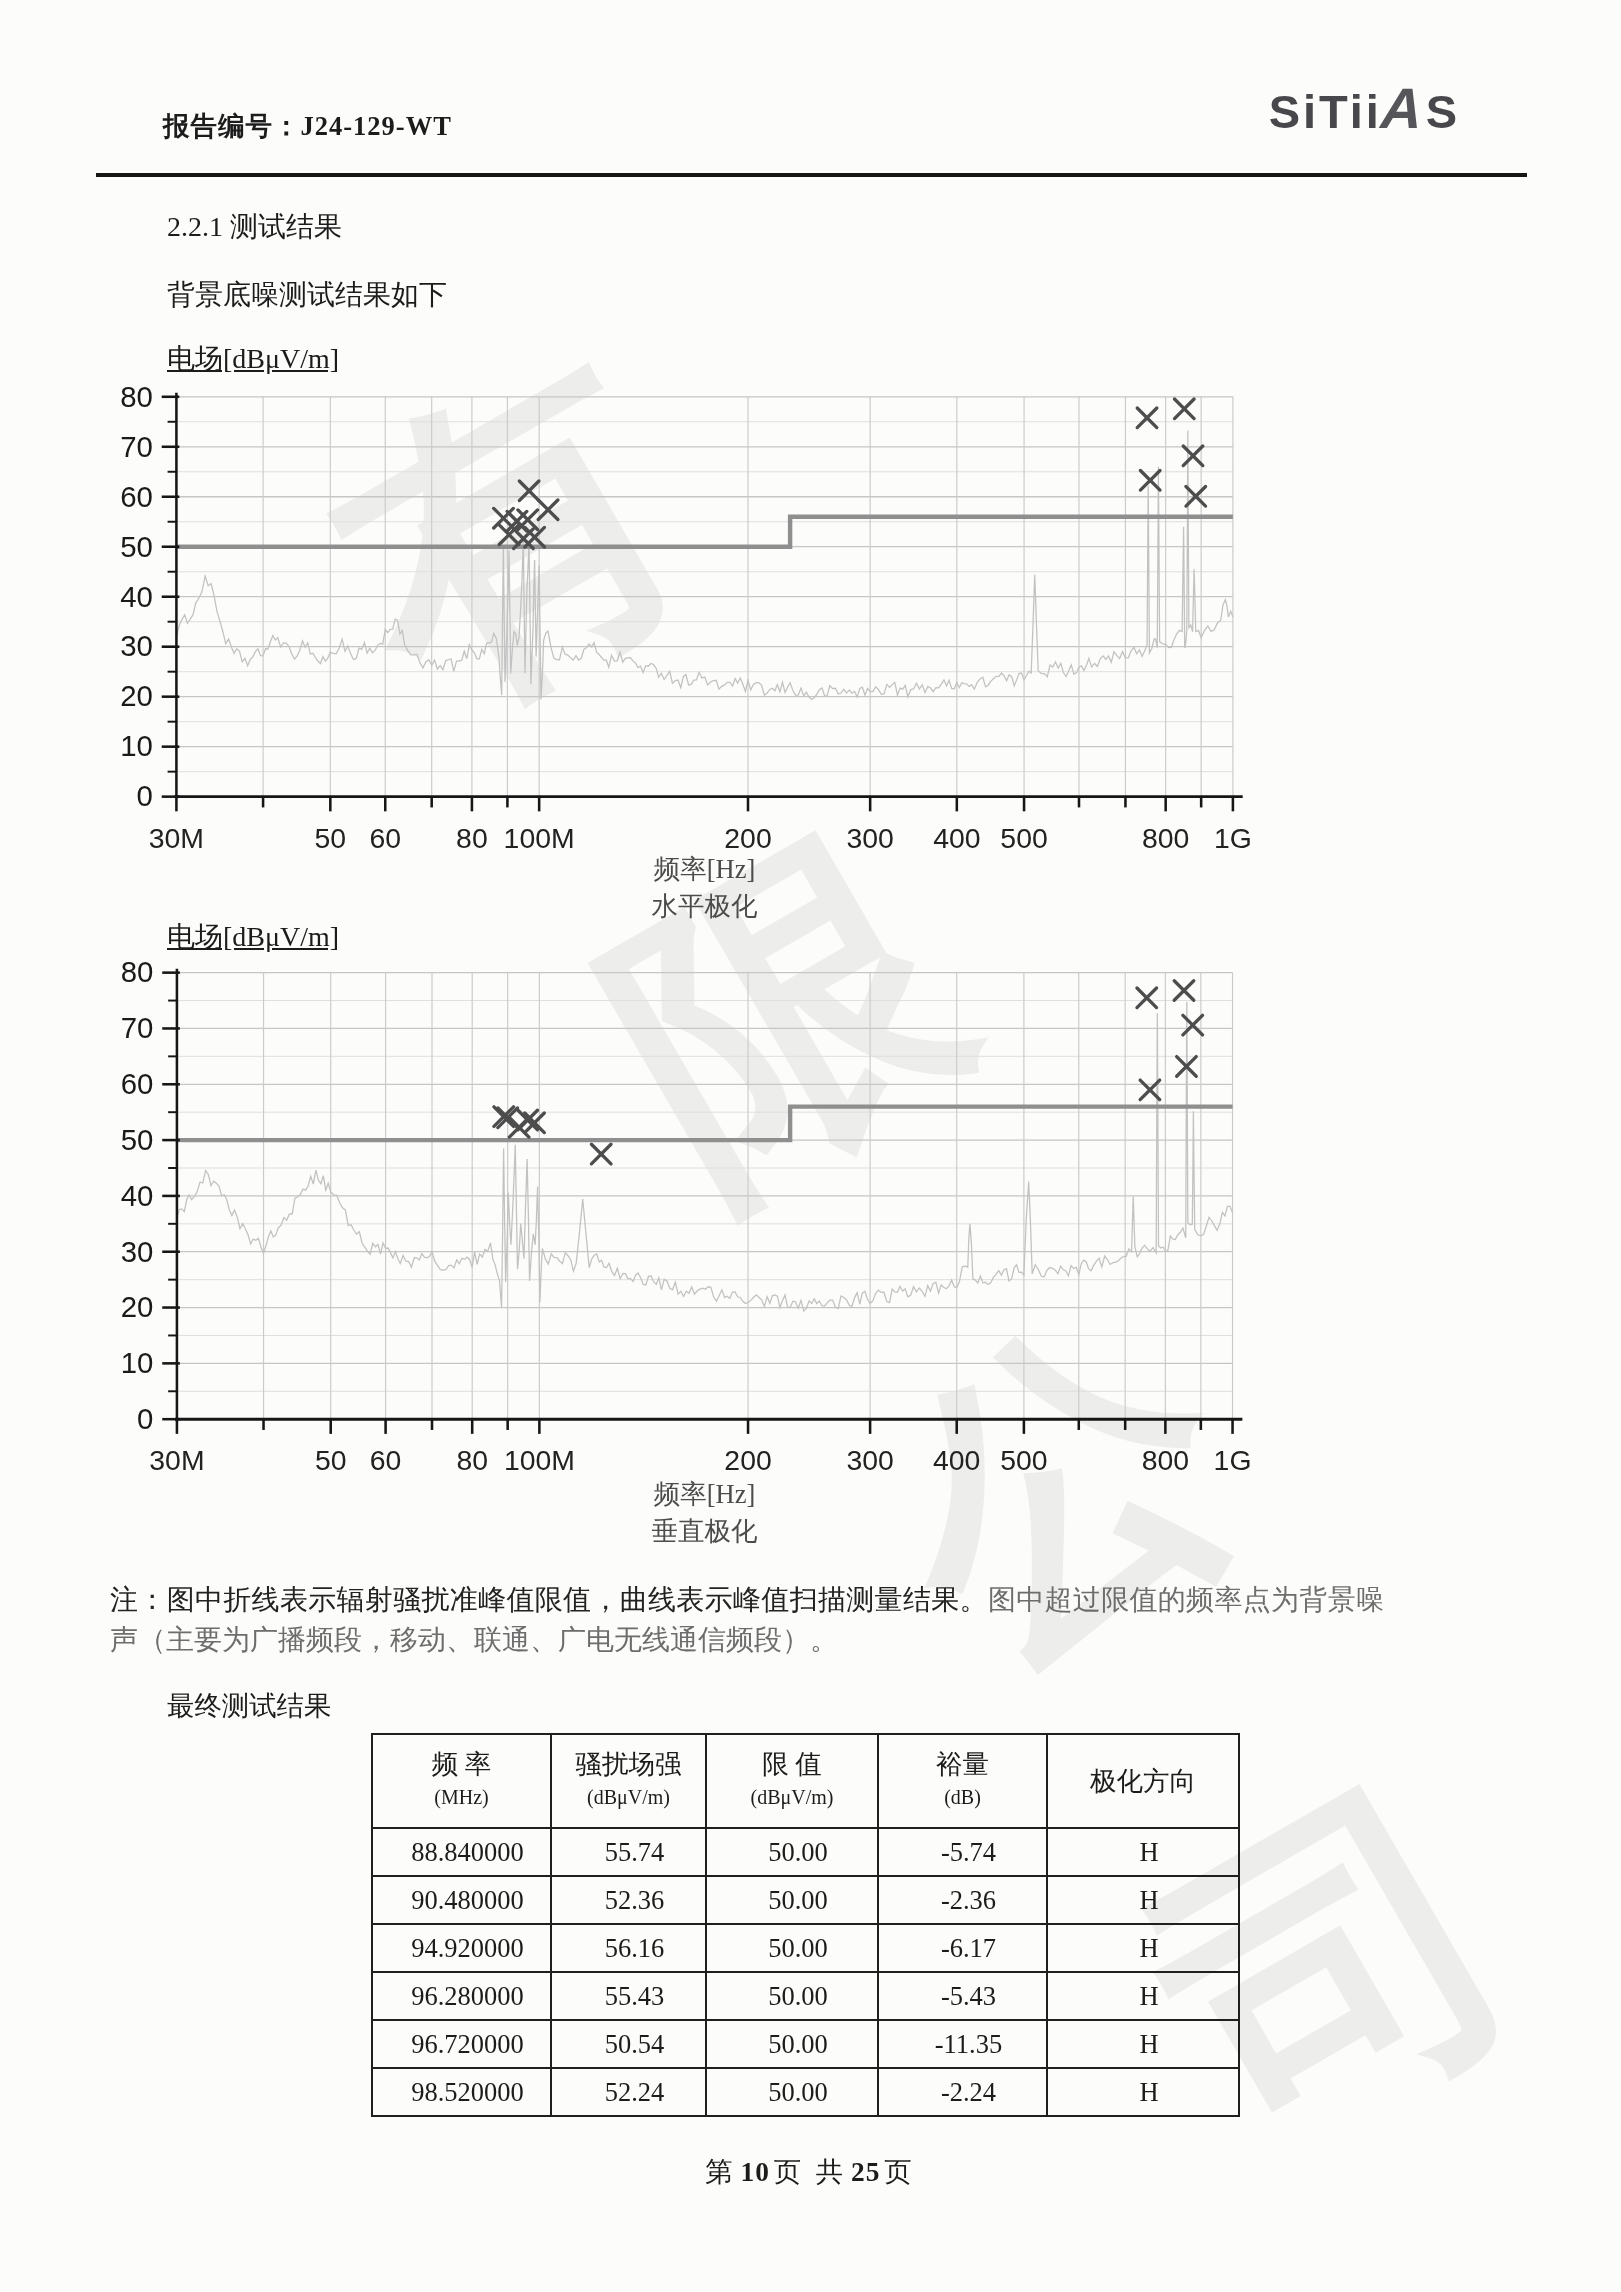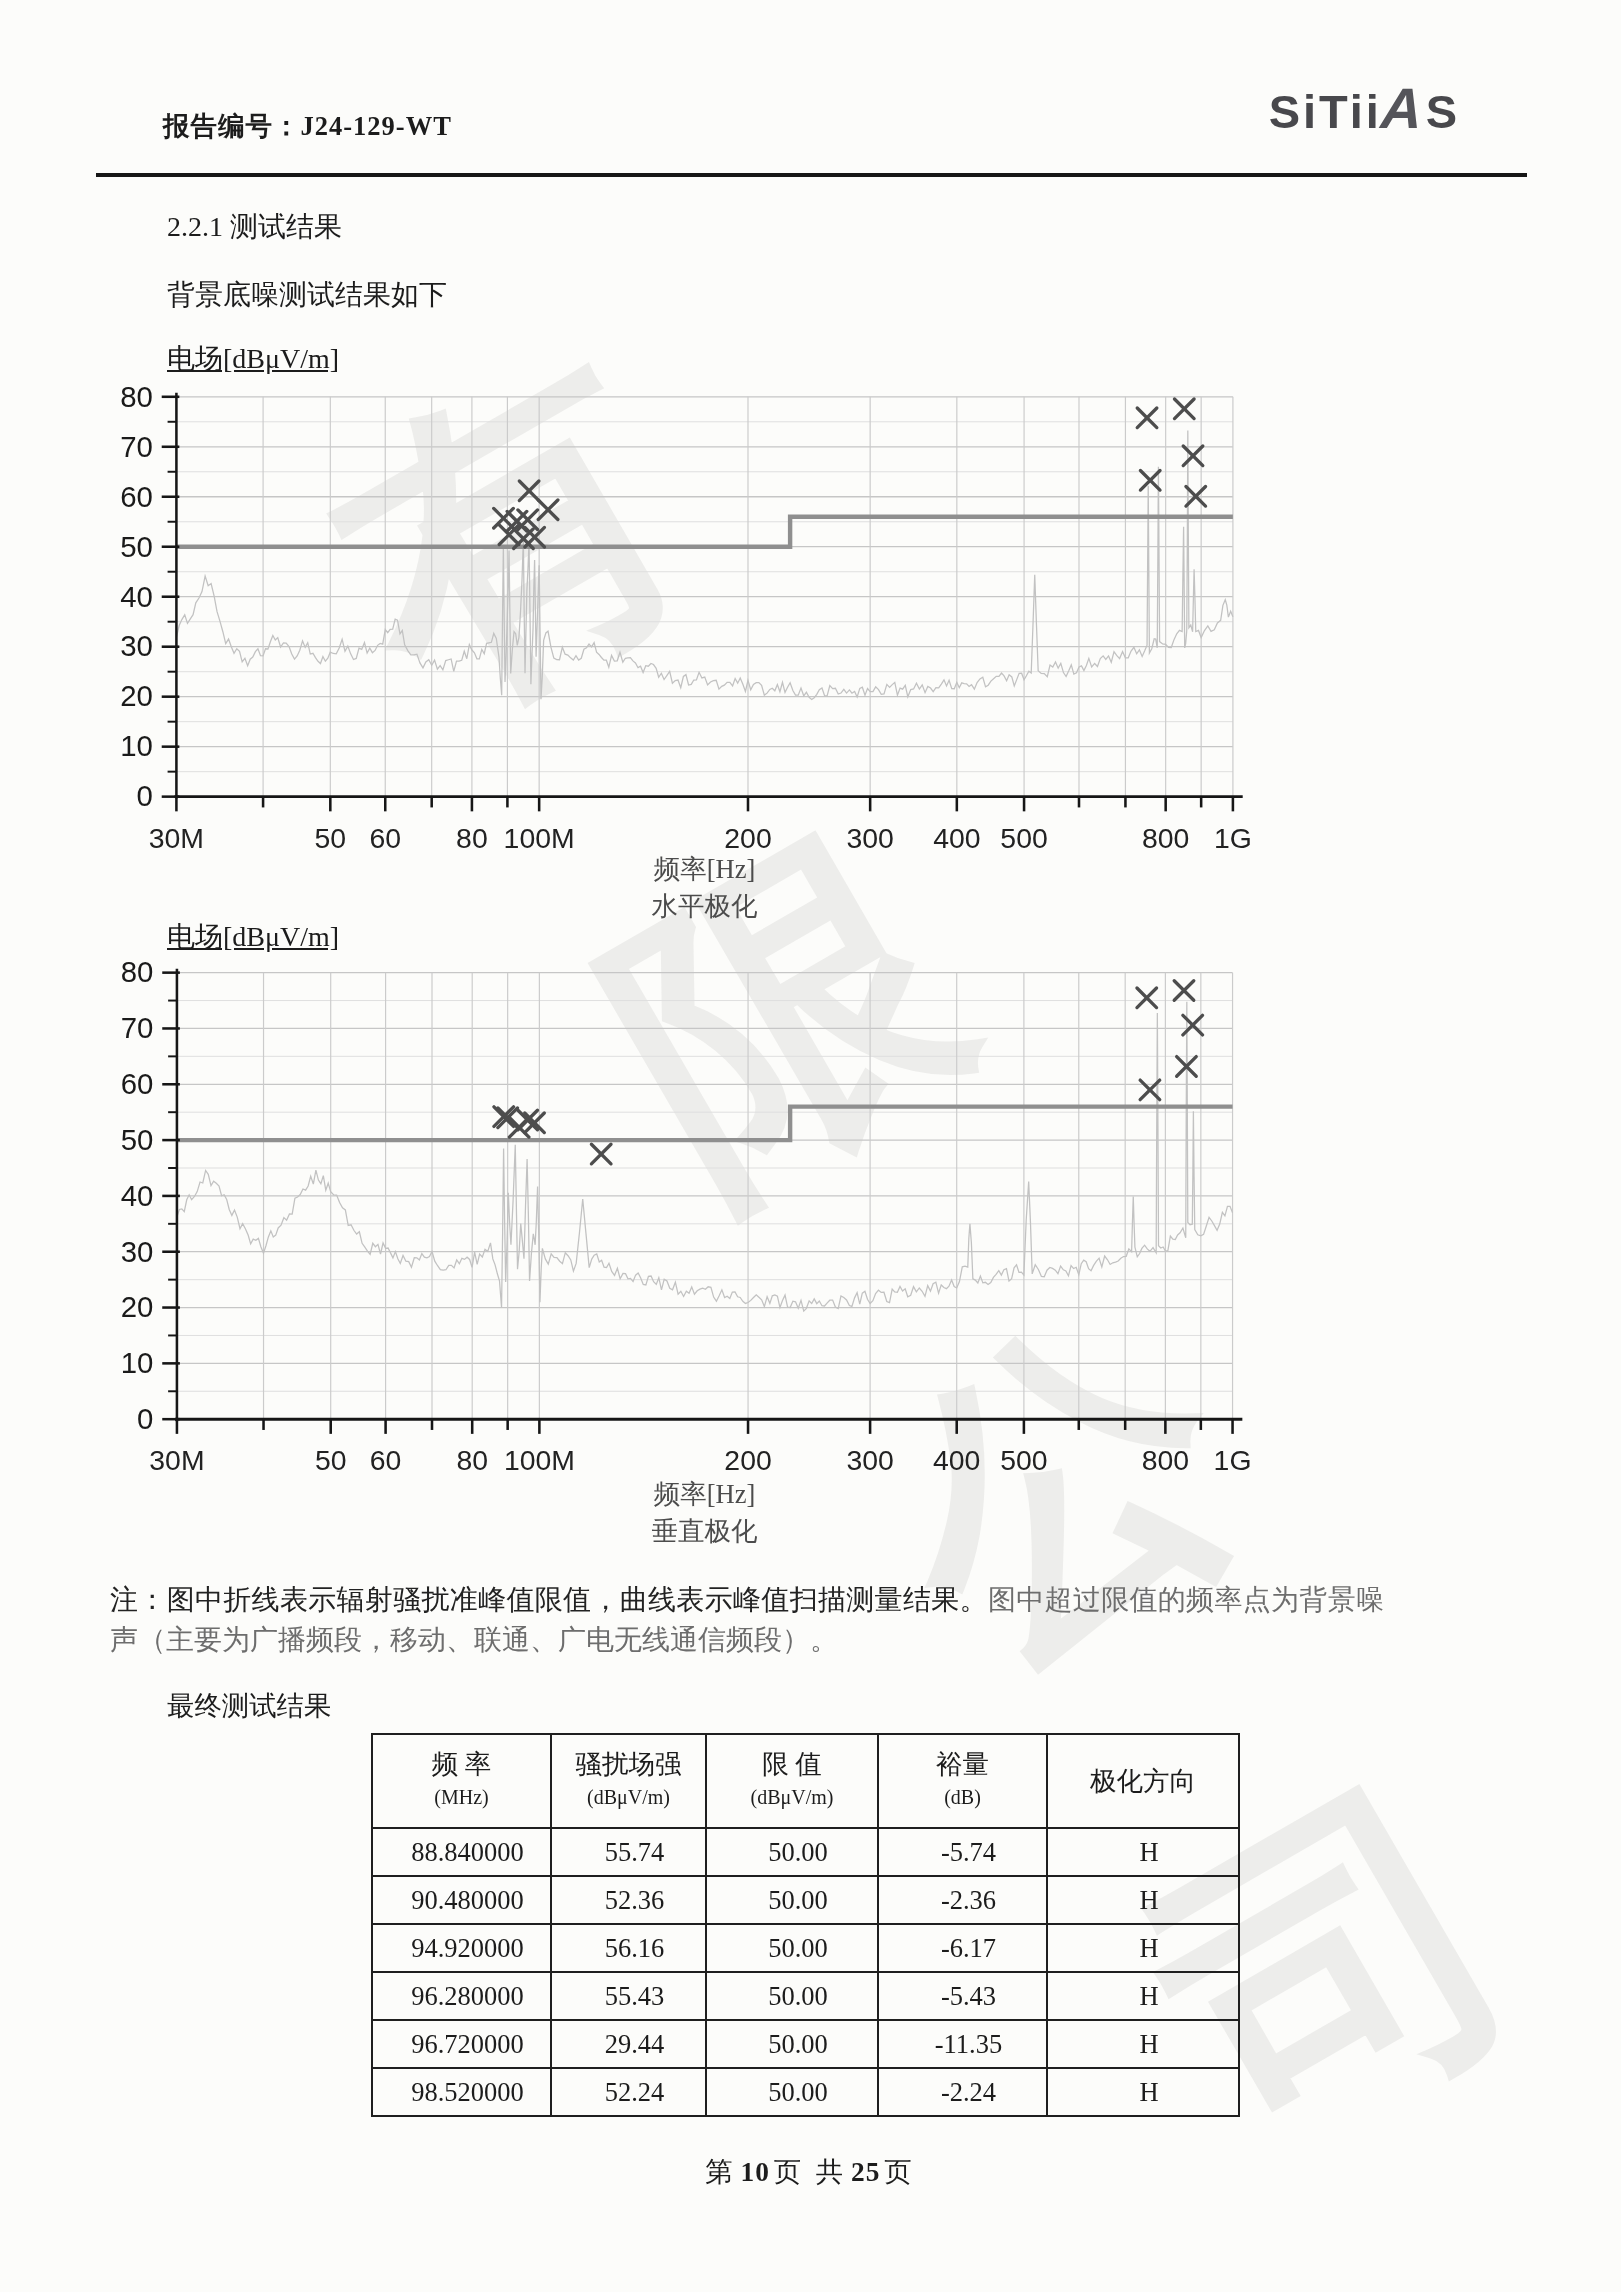--- a/index.html
+++ b/index.html
@@ -348,21 +348,21 @@
         </tr>
         <tr>
           <td>96.280000</td>
           <td>55.43</td>
           <td>50.00</td>
           <td>-5.43</td>
           <td>H</td>
         </tr>
         <tr>
           <td>96.720000</td>
-          <td>29.44</td>
+          <td>50.54</td>
           <td>50.00</td>
           <td>-11.35</td>
           <td>H</td>
         </tr>
         <tr>
           <td>98.520000</td>
           <td>52.24</td>
           <td>50.00</td>
           <td>-2.24</td>
           <td>H</td>

